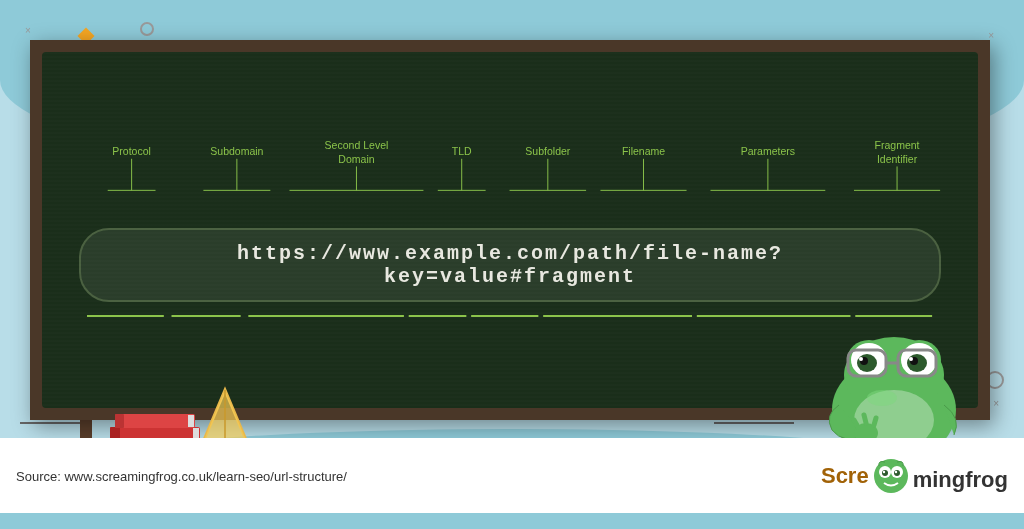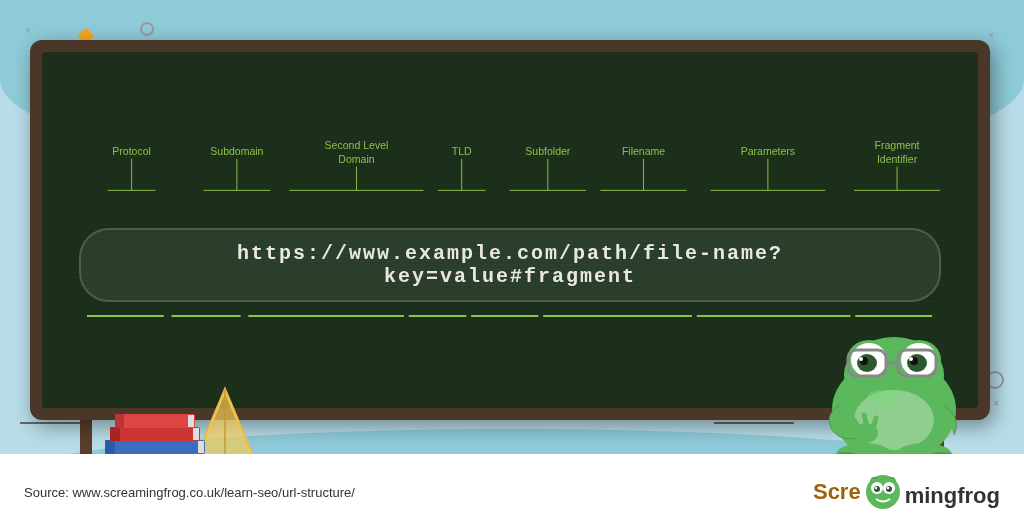--- a/index.html
+++ b/index.html
@@ -47,21 +47,21 @@
       top: 40px;
       width: 960px;
       height: 380px;
       z-index: 5;
     }
 
     .blackboard-frame {
       width: 100%;
       height: 100%;
       background: #4a3728;
-      border-radius: 12px;
+      border-radius: 0;
       padding: 12px;
       box-shadow: 4px 6px 20px rgba(0,0,0,0.4);
     }
 
     .blackboard {
       width: 100%;
       height: 100%;
       background: #1a2e1a;
       border-radius: 4px;
       position: relative;
@@ -113,30 +113,30 @@
       font-family: 'Courier New', monospace;
       font-size: 20px;
       letter-spacing: 2px;
       text-align: center;
       font-weight: bold;
     }
 
     
     .bottom-bar {
       position: absolute;
-      bottom: 0;
+      bottom: 16px;
       left: 0;
       width: 100%;
       height: 75px;
       background: white;
       z-index: 10;
       display: flex;
       align-items: center;
       justify-content: space-between;
-      padding: 0 24px;
+      padding: 0 16px;
     }
 
     .source-text {
       font-size: 13px;
       color: #333;
     }
 
     .logo-area {
       display: flex;
       align-items: center;

